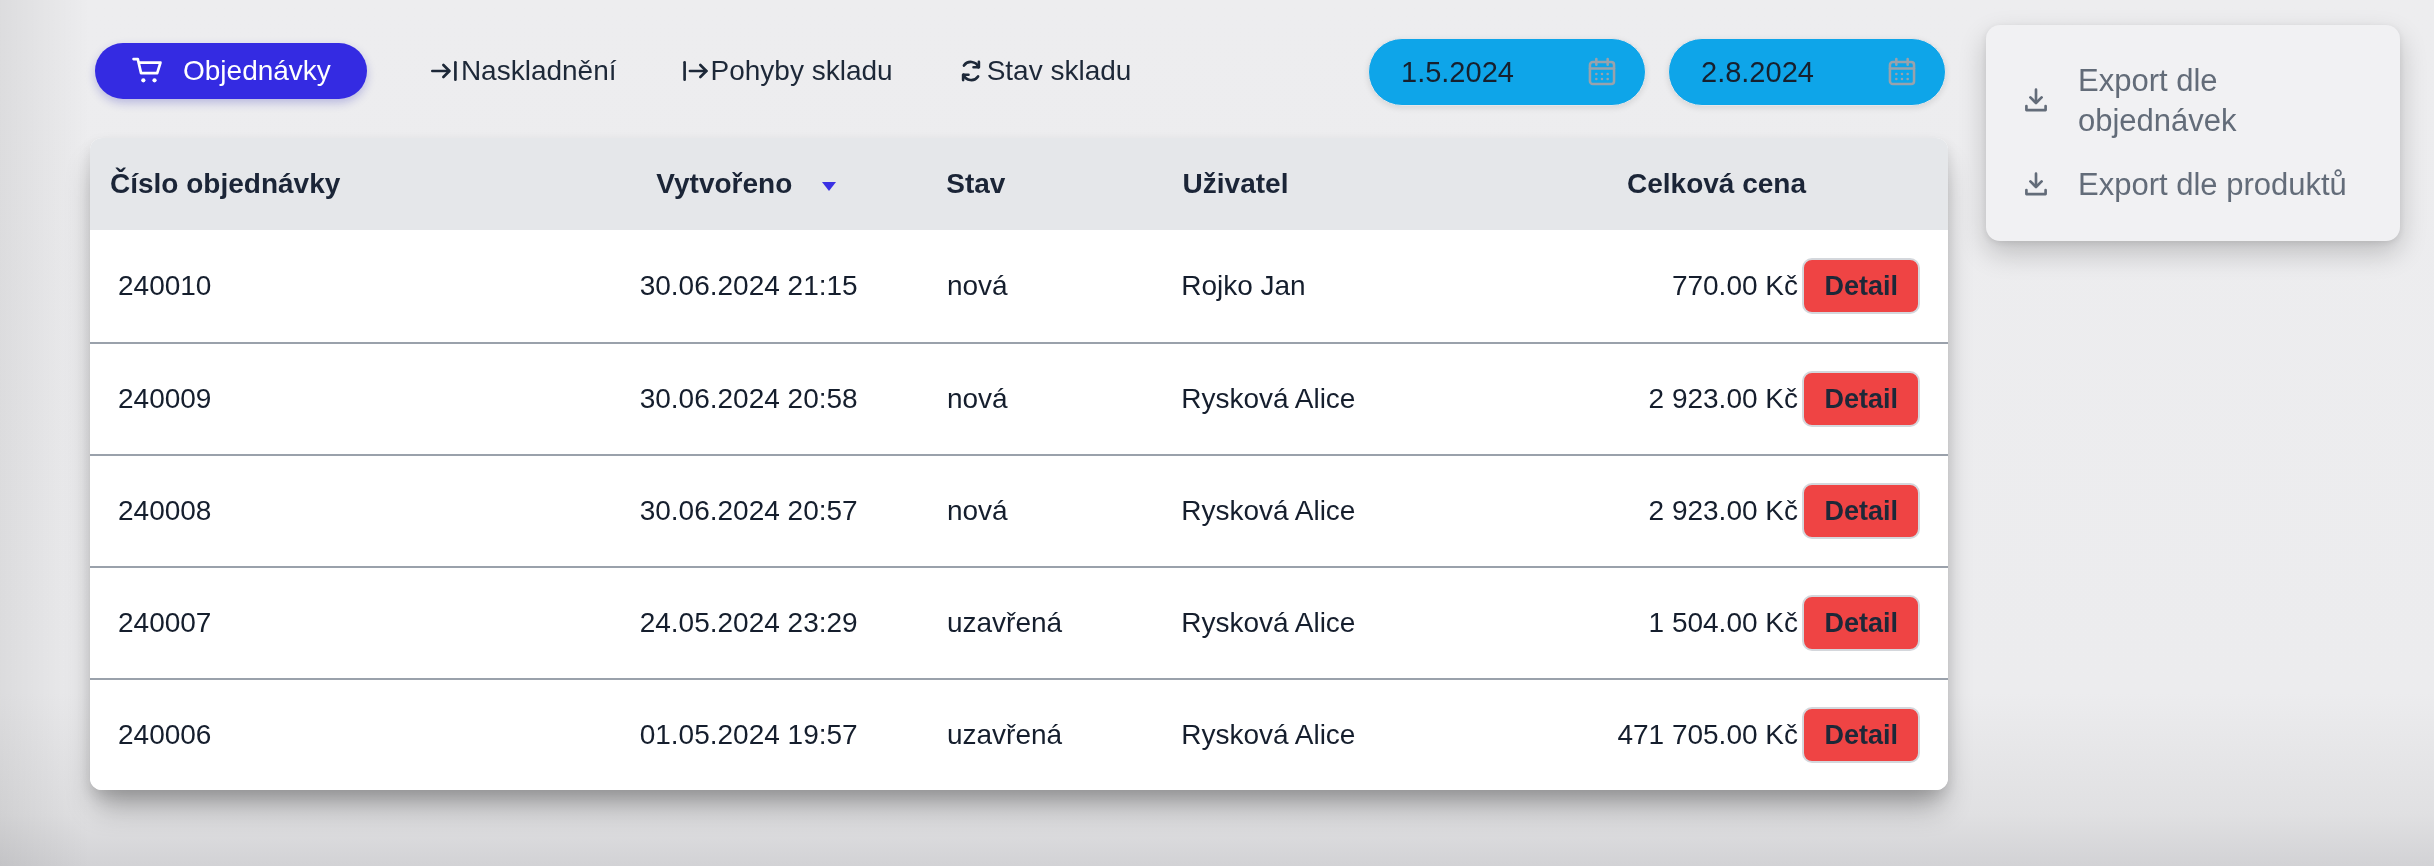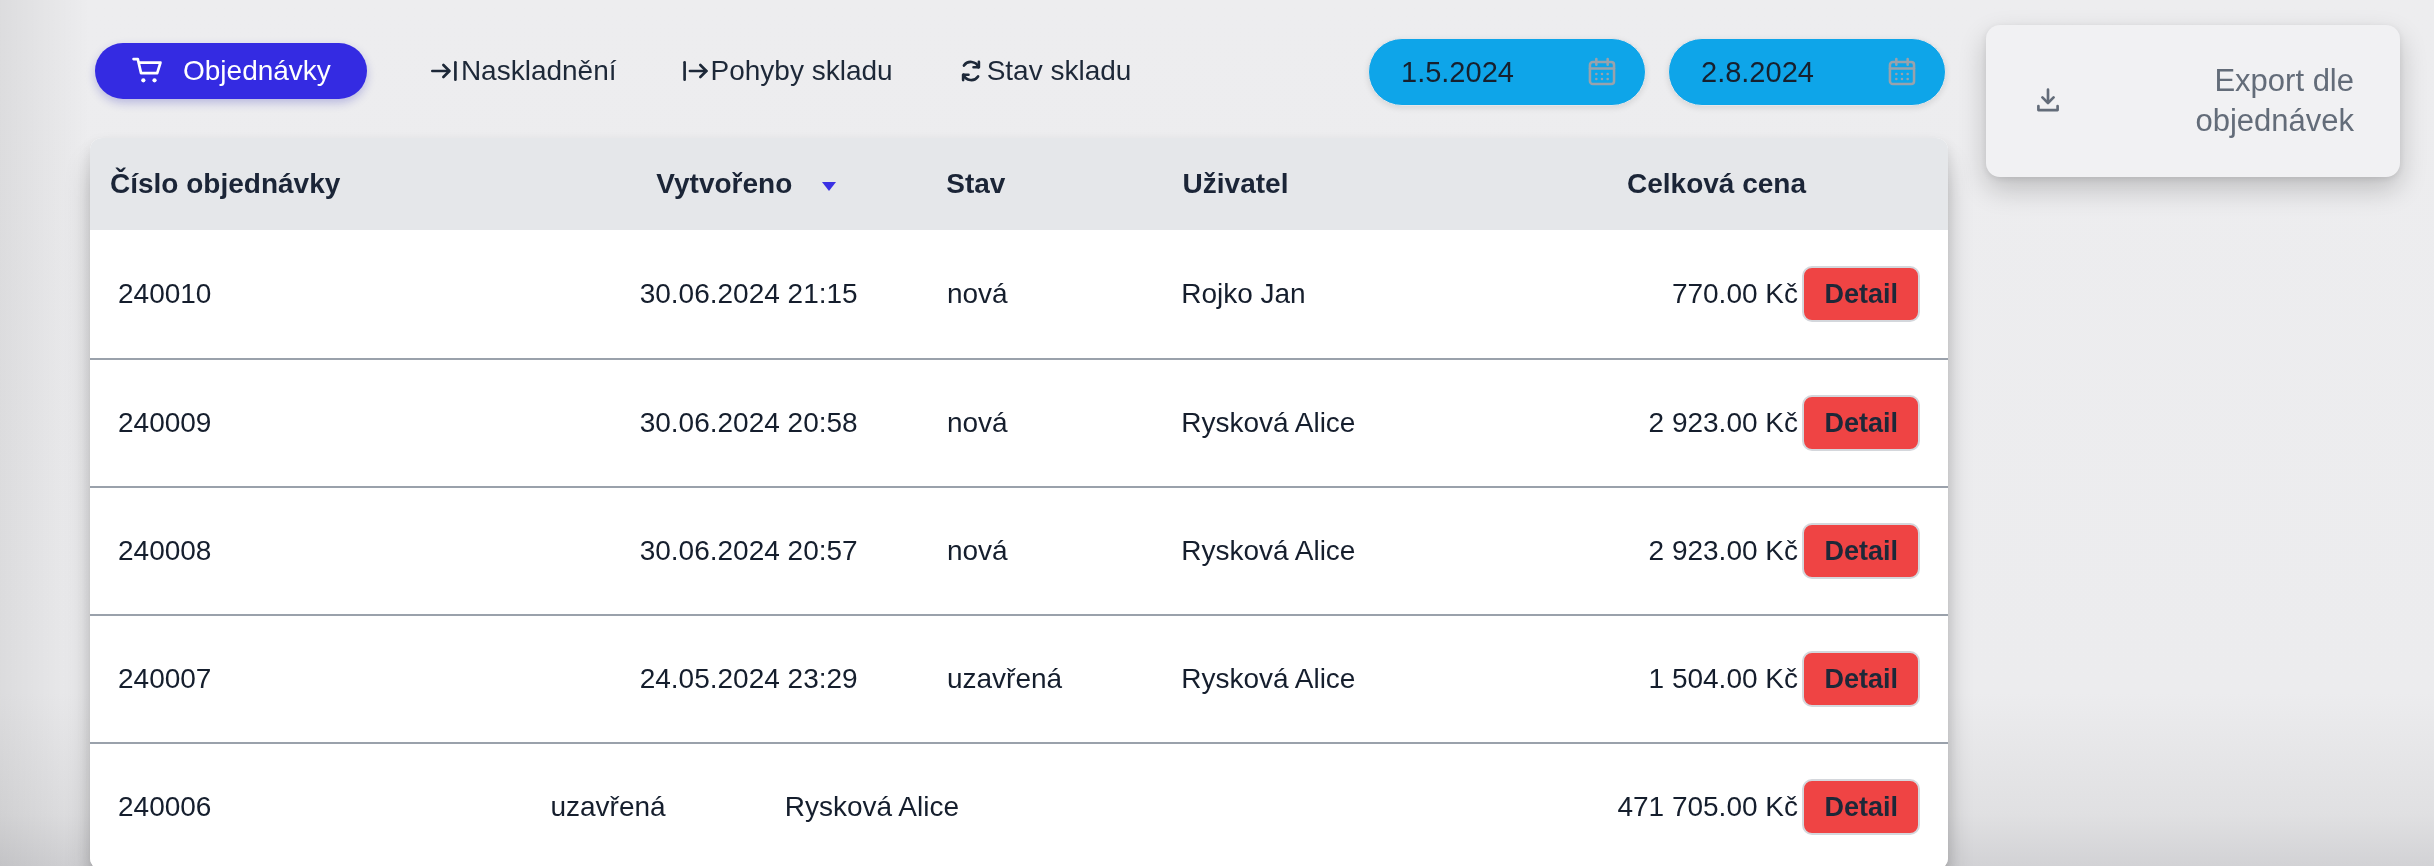--- a/index.html
+++ b/index.html
@@ -42,42 +42,41 @@
     width:278px;height:68px;background:#0ea5e9;border-radius:34px;
     display:flex;align-items:center;justify-content:space-between;
     padding:0 26px 0 32px;font-size:29px;color:#17202e;
     border:1px solid #e6e6e9;box-shadow:0 2px 6px rgba(0,0,0,.10);cursor:text;
   }
   .date-pill svg{width:34px;height:34px;stroke:var(--gray-icon);}
 
   
   .export-card{
     position:absolute;left:1986px;top:25px;width:414px;
-    background:#f1f1f3;border-radius:14px;padding:24px 12px;
+    background:#f1f1f3;border-radius:14px;padding:24px 0;
     box-shadow:0 12px 28px rgba(0,0,0,.20), 0 2px 6px rgba(0,0,0,.08);
-    text-align:right;
   }
   .export-item{
     display:flex;align-items:center;gap:26px;padding:12px 34px;
     color:var(--export-text);font-size:31px;line-height:40px;cursor:pointer;
   }
   .export-item svg{width:32px;height:32px;stroke:var(--export-text);flex:0 0 auto;}
 
   
   .card{
     position:absolute;left:90px;top:138px;width:1858px;
     background:#fff;border-radius:12px;overflow:hidden;
     box-shadow:0 22px 30px -6px rgba(0,0,0,.30), 0 6px 14px rgba(0,0,0,.10);
   }
   .thead{
     display:flex;align-items:center;height:92px;background:var(--header-bg);
     padding:0 20px;font-weight:700;color:#1b2537;font-size:28px;
   }
   .tr{
-    display:flex;align-items:center;height:128px;background:#fff;
+    display:flex;align-items:center;height:112px;background:#fff;
     padding:14px 28px;font-size:28px;color:#151e2d;
   }
   .tr + .tr{border-top:2px solid var(--divider);}
   .c1{flex:0 0 24%;}
   .c2{flex:0 0 22%;display:flex;align-items:center;justify-content:center;gap:30px;text-align:center;}
   .c3{flex:0 0 13%;}
   .c4{flex:0 0 22%;}
   .c5{flex:1;text-align:right;}
   .c6{flex:0 0 122px;display:flex;justify-content:flex-end;}
   .sort{
@@ -168,20 +167,28 @@
 
 <div class="export-card">
   <div class="export-item">
     <svg viewBox="0 0 24 24" fill="none" stroke-width="2" stroke-linecap="round" stroke-linejoin="round">
       <path d="M12 3.5v9.3"></path>
         <path d="M7.8 9.3l4.2 4.2 4.2-4.2"></path>
         <path d="M4.8 15.8v3h14.4v-3"></path>
     </svg>
     <span>Export dle objednávek</span>
   </div>
+  <div class="export-item">
+    <svg viewBox="0 0 24 24" fill="none" stroke-width="2" stroke-linecap="round" stroke-linejoin="round">
+      <path d="M12 3.5v9.3"></path>
+        <path d="M7.8 9.3l4.2 4.2 4.2-4.2"></path>
+        <path d="M4.8 15.8v3h14.4v-3"></path>
+    </svg>
+    <span>Export dle produktů</span>
+  </div>
 </div>
 
 <div class="card">
   <div class="thead">
     <div class="c1">Číslo objednávky</div>
     <div class="c2">
       <span>Vytvořeno</span>
       <span class="sort"></span>
     </div>
     <div class="c3">Stav</div>
@@ -229,20 +236,21 @@
     <div class="c3">uzavřená</div>
     <div class="c4">Rysková Alice</div>
     <div class="c5">1 504.00 Kč</div>
     <div class="c6">
         <button class="detail">Detail</button>
       </div>
   </div>
 
   <div class="tr">
     <div class="c1">240006</div>
+    <div class="c2">01.05.2024 19:57</div>
     <div class="c3">uzavřená</div>
     <div class="c4">Rysková Alice</div>
     <div class="c5">471 705.00 Kč</div>
     <div class="c6">
         <button class="detail">Detail</button>
       </div>
   </div>
 </div>
 
 </body></html>

